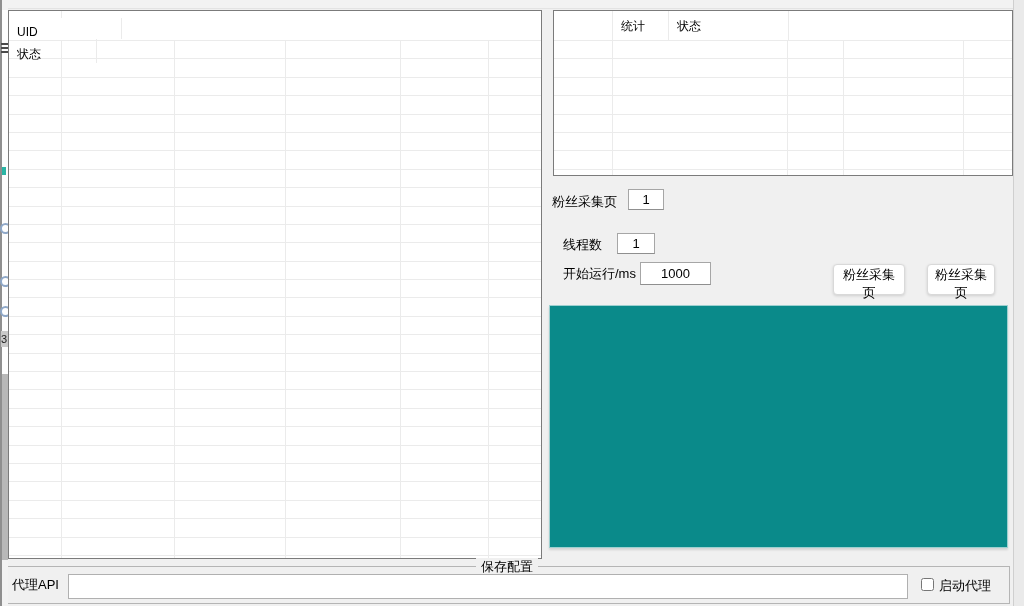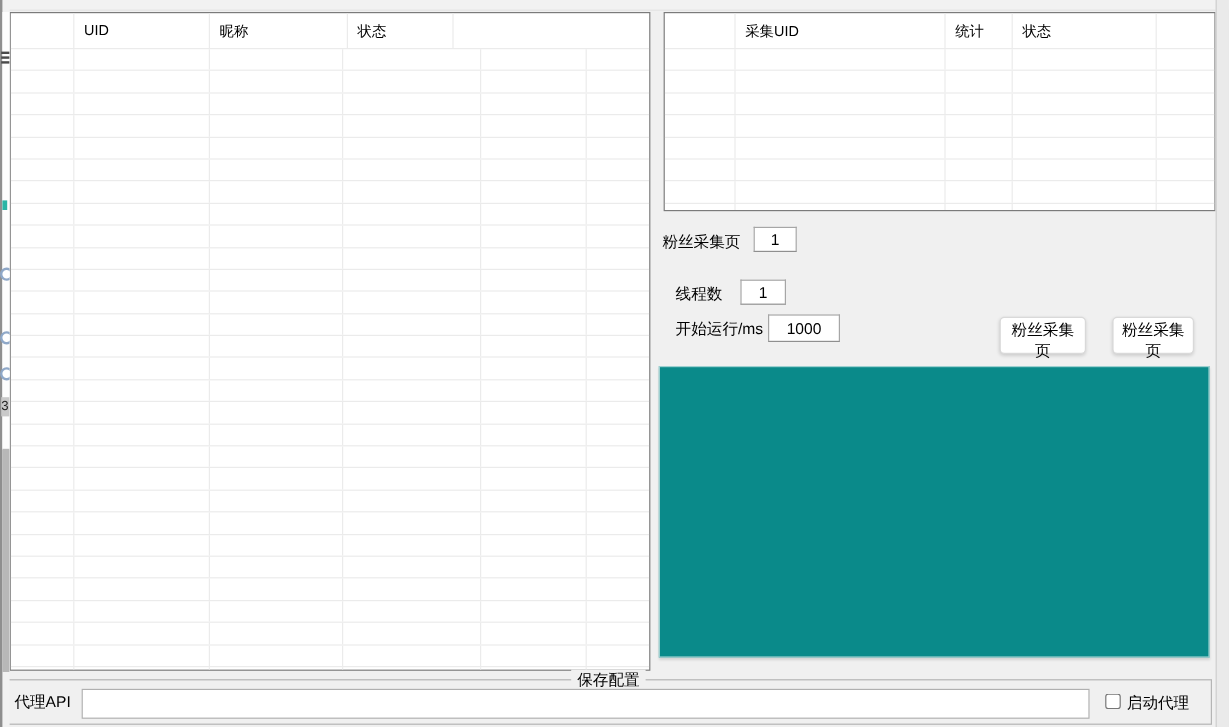--- a/index.html
+++ b/index.html
@@ -44,24 +44,23 @@
   #top-strip{position:absolute;left:0;top:0;width:1024px;height:9px;background:#f2f2f2;border-bottom:1px solid #e3e3e3;box-sizing:border-box;}
 </style>
 </head>
 <body>
 
 <div id="screen">
 
   <div id="top-strip"></div>
 
   <div class="table" id="accounts-table" style="left:8px;top:10px;width:534px;height:549px;">
-      <div class="trow thead" style="height: 30px;">
+      <div class="trow thead" style="height: 30px; flex-direction: column;">
         <div class="tcell" style="width: 53px;"></div>
         <div class="tcell" style="width: 113px;">UID</div>
-        <div class="tcell" style="width: 115px;">昵称</div>
         <div class="tcell" style="width: 88px;">状态</div>
         <div class="tcell flexfill"></div>
       </div>
       <div class="trow" style="height: 18.4px;">
         <div class="tcell" style="width: 53px;"></div>
         <div class="tcell" style="width: 113px;"></div>
         <div class="tcell" style="width: 111px;"></div>
         <div class="tcell" style="width: 115px;"></div>
         <div class="tcell" style="width: 88px;"></div>
         <div class="tcell flexfill"></div>
@@ -288,21 +287,20 @@
         <div class="tcell" style="width: 111px;"></div>
         <div class="tcell" style="width: 115px;"></div>
         <div class="tcell" style="width: 88px;"></div>
         <div class="tcell flexfill"></div>
       </div>
     </div>
 
   <div class="table" id="collect-table" style="left:553px;top:10px;width:460px;height:166px;">
       <div class="trow thead" style="height: 30px;">
         <div class="tcell" style="width: 59px;"></div>
-        <div class="tcell" style="width: 175px;">采集UID</div>
         <div class="tcell" style="width: 56px;">统计</div>
         <div class="tcell" style="width: 120px;">状态</div>
         <div class="tcell flexfill"></div>
       </div>
       <div class="trow" style="height: 18.4px;">
         <div class="tcell" style="width: 59px;"></div>
         <div class="tcell" style="width: 175px;"></div>
         <div class="tcell" style="width: 56px;"></div>
         <div class="tcell" style="width: 120px;"></div>
         <div class="tcell flexfill"></div>
@@ -358,21 +356,21 @@
       </div>
     </div>
 
   <span class="lbl" style="left:552px;top:193px;">粉丝采集页</span>
   <input class="num-input" style="left: 628px; top: 189px; width: 36px; height: 21px;" value="1">
 
   <span class="lbl" style="left:563px;top:236px;">线程数</span>
   <input class="num-input" style="left: 617px; top: 233px; width: 38px; height: 21px;" value="1">
 
   <span class="lbl" style="left:563px;top:265px;">开始运行/ms</span>
-  <input class="num-input" style="left: 640px; top: 262px; width: 60px; height: 23px;" value="1000">
+  <input class="num-input" style="left: 640px; top: 262px; width: 71px; height: 23px;" value="1000">
 
   <button class="btn" style="left:833px;top:264px;width:72px;height:31px;">粉丝采集页</button>
   <button class="btn" style="left:927px;top:264px;width:68px;height:31px;">粉丝采集页</button>
 
   <div id="log-panel" style="background: rgb(10, 138, 138);"></div>
 
   <div id="global-box">
     <span id="global-title">保存配置</span>
   </div>
   <span class="lbl" style="left:12px;top:576px;">代理API</span>

